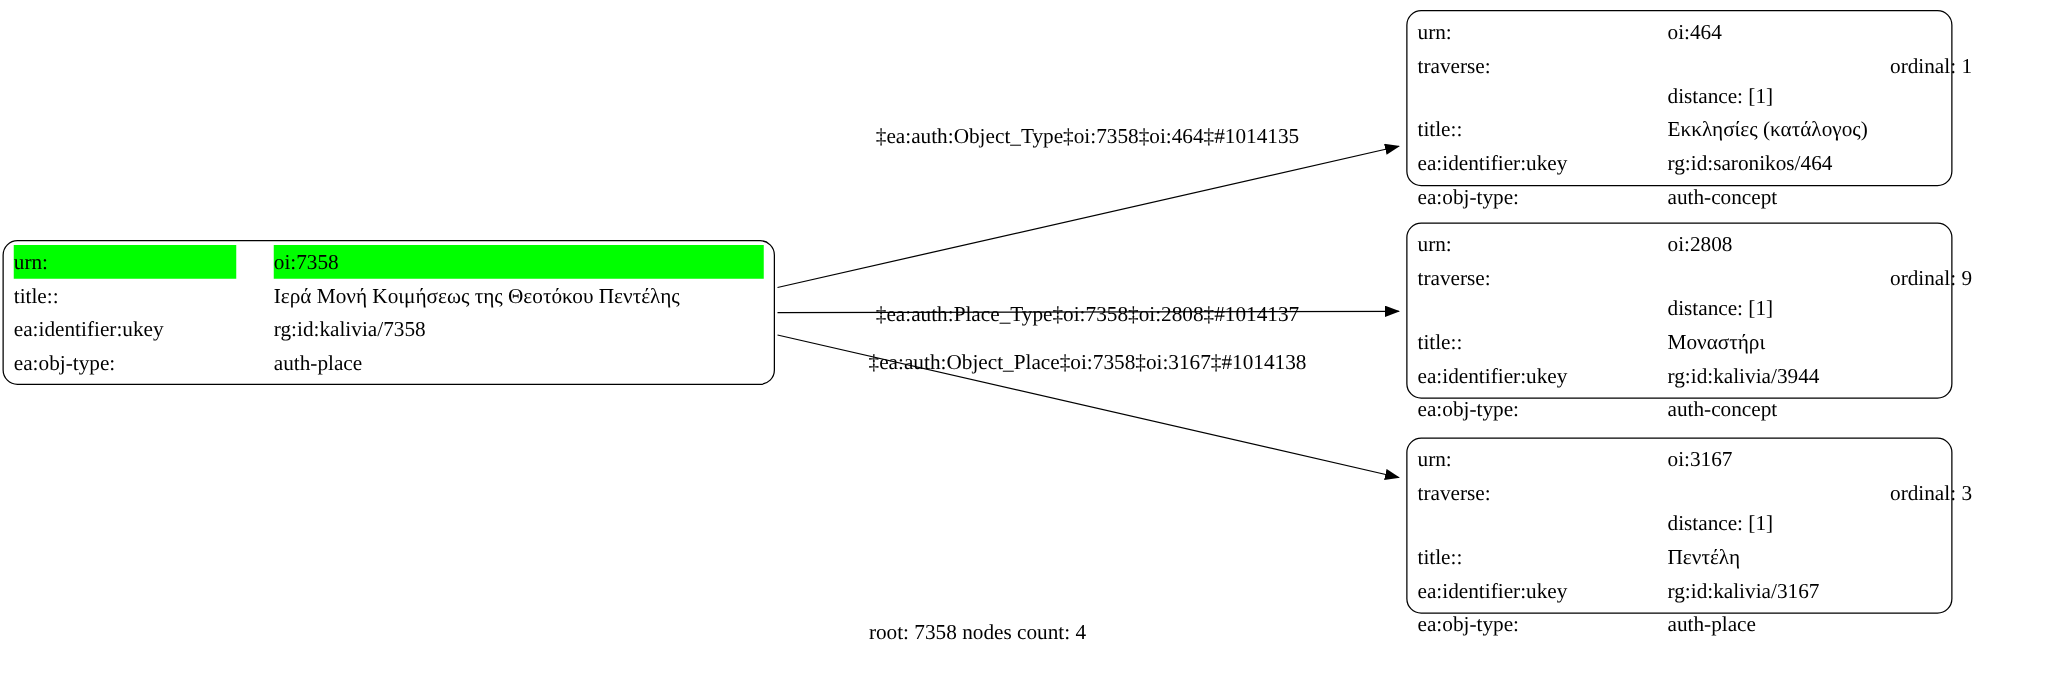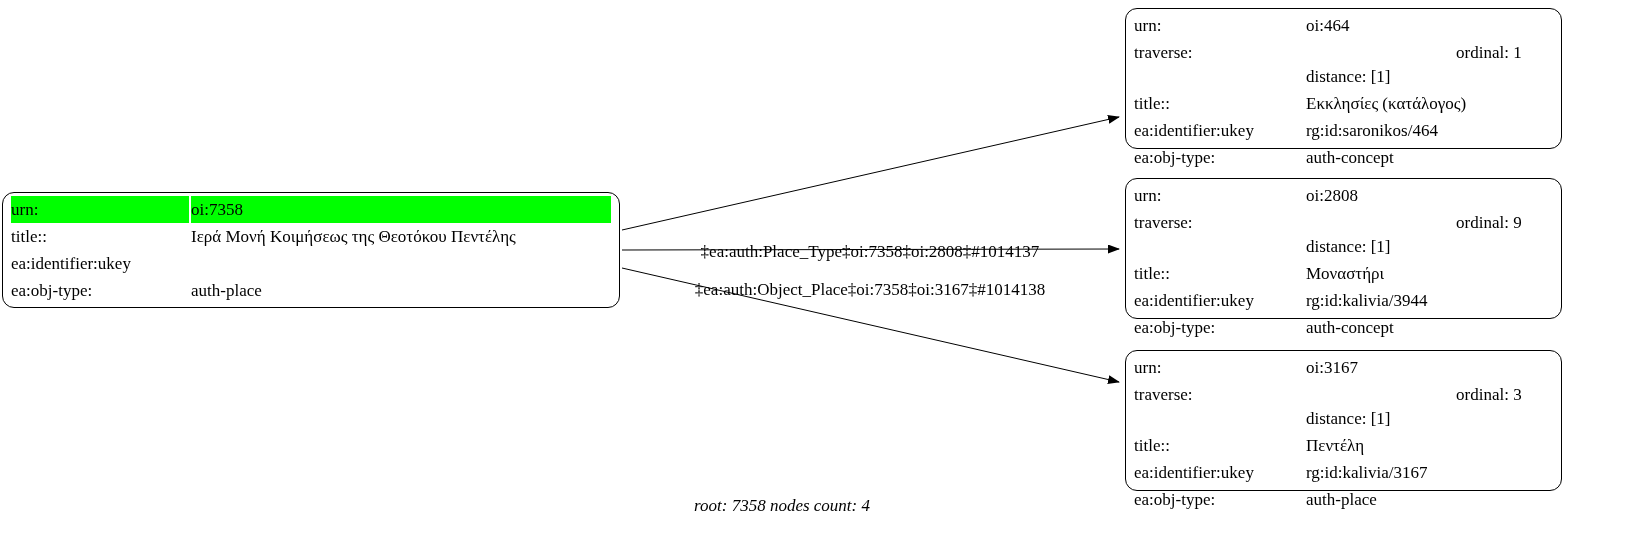--- a/index.html
+++ b/index.html
@@ -8,74 +8,75 @@
   .canvas { position:relative; width:1640px; height:553px; background:#fff; overflow:hidden; }
   .edge-layer { position:absolute; left:0; top:0; width:1640px; height:553px; }
   .node {
     position:absolute;
     border:1px solid #000;
     border-radius:12px;
     background:#fff;
     padding:3px 8px;
     font-size:17px;
   }
-  .row { display:flex; line-height:27px; white-space:nowrap; }
+  .row { display:flex; line-height:27px; white-space:nowrap;gap:28px; }
   .k  { flex:none; width:170px; margin-right:2px; }
   .root-node .k { width:178px; }
   .v  { flex:1; }
   .vf { flex:none; width:150px;margin-top:24px; }
   .v2 { flex:1; }
   .hl .k, .hl .v { background:var(--highlight-green,#00ff00); }
   .edge-label {
     position:absolute;
     width:500px;
     text-align:center;
     font-size:17px;
     white-space:nowrap;
   }
   .caption {
     position:absolute;
     left:0; top:496px;
     width:1564px;
     text-align:center;
     font-size:17px;
     white-space:nowrap;
-    font-style:italic;
   }
 </style>
 </head>
 <body>
 
 <div class="canvas">
 
   <svg class="edge-layer" viewBox="0 0 1640 553" width="1640" height="553">
     <defs>
       <marker id="arrow" markerWidth="12" markerHeight="9" refX="11" refY="4.5" orient="auto" markerUnits="userSpaceOnUse">
         <path d="M0,0 L12,4.5 L0,9 z" fill="#000"></path>
       </marker>
     </defs>
     <line x1="622" y1="230" x2="1119" y2="117" stroke="#000" stroke-width="1" marker-end="url(#arrow)"></line>
     <line x1="622" y1="250" x2="1119" y2="249" stroke="#000" stroke-width="1" marker-end="url(#arrow)"></line>
     <line x1="622" y1="268" x2="1119" y2="382" stroke="#000" stroke-width="1" marker-end="url(#arrow)"></line>
   </svg>
 
+  <div class="edge-label" style="left:620px; top:99px;">‡ea:auth:Object_Type‡oi:7358‡oi:464‡#1014135</div>
   <div class="edge-label" style="left:620px; top:242px;">‡ea:auth:Place_Type‡oi:7358‡oi:2808‡#1014137</div>
   <div class="edge-label" style="left:620px; top:280px;">‡ea:auth:Object_Place‡oi:7358‡oi:3167‡#1014138</div>
 
   <div class="node root-node" style="left:2px; top:192px; width:618px; height:116px;">
     <div class="row hl">
       <span class="k">urn:</span>
       <span class="v">oi:7358</span>
     </div>
     <div class="row">
       <span class="k">title::</span>
       <span class="v">Ιερά Μονή Κοιμήσεως της Θεοτόκου Πεντέλης</span>
     </div>
     <div class="row">
       <span class="k">ea:identifier:ukey</span>
+      <span class="v">rg:id:kalivia/7358</span>
     </div>
     <div class="row">
       <span class="k">ea:obj-type:</span>
       <span class="v">auth-place</span>
     </div>
   </div>
 
   <div class="node" style="left:1125px; top:8px; width:437px; height:141px;">
     <div class="row">
       <span class="k">urn:</span>

